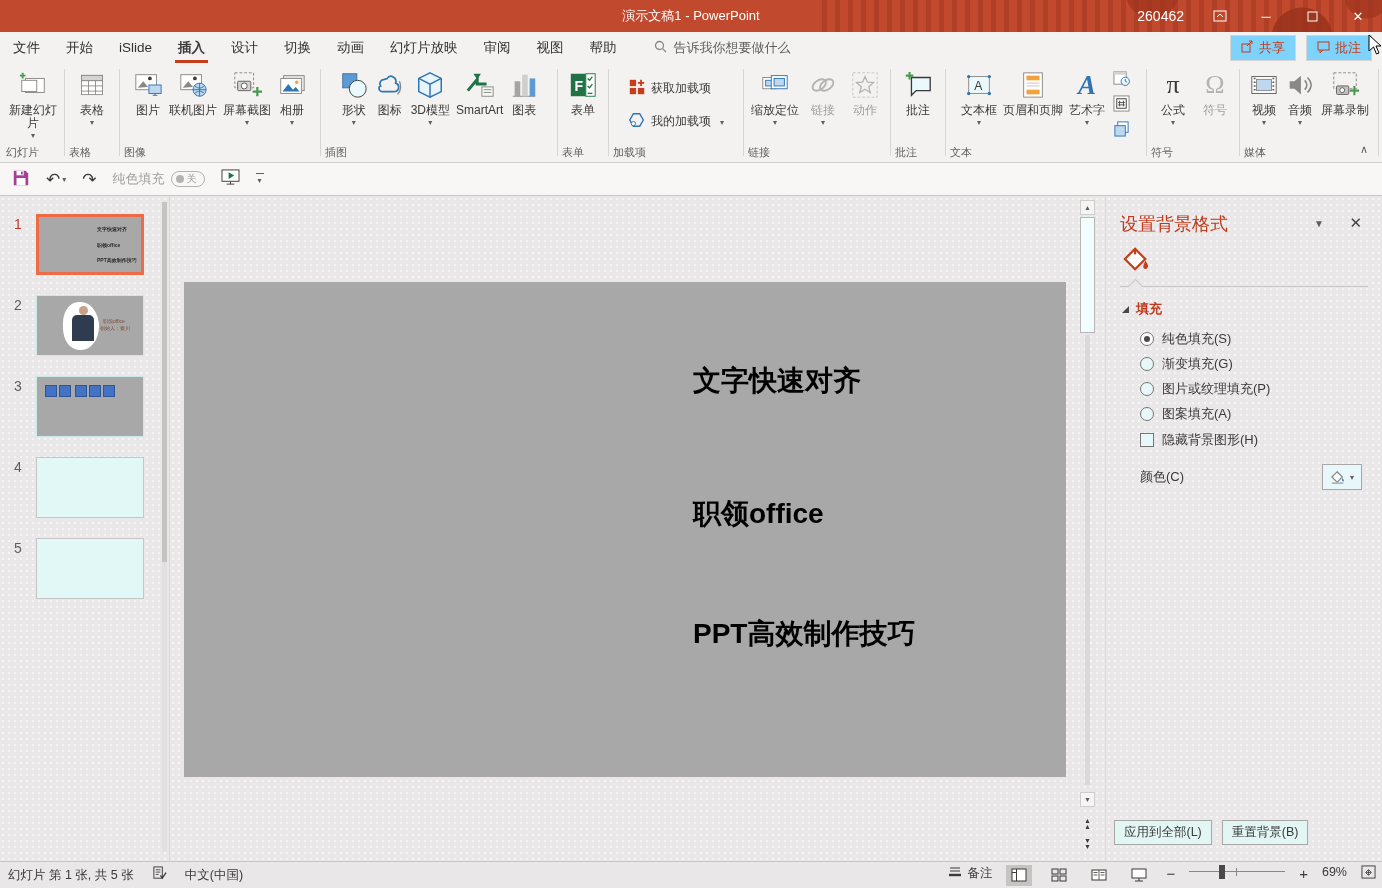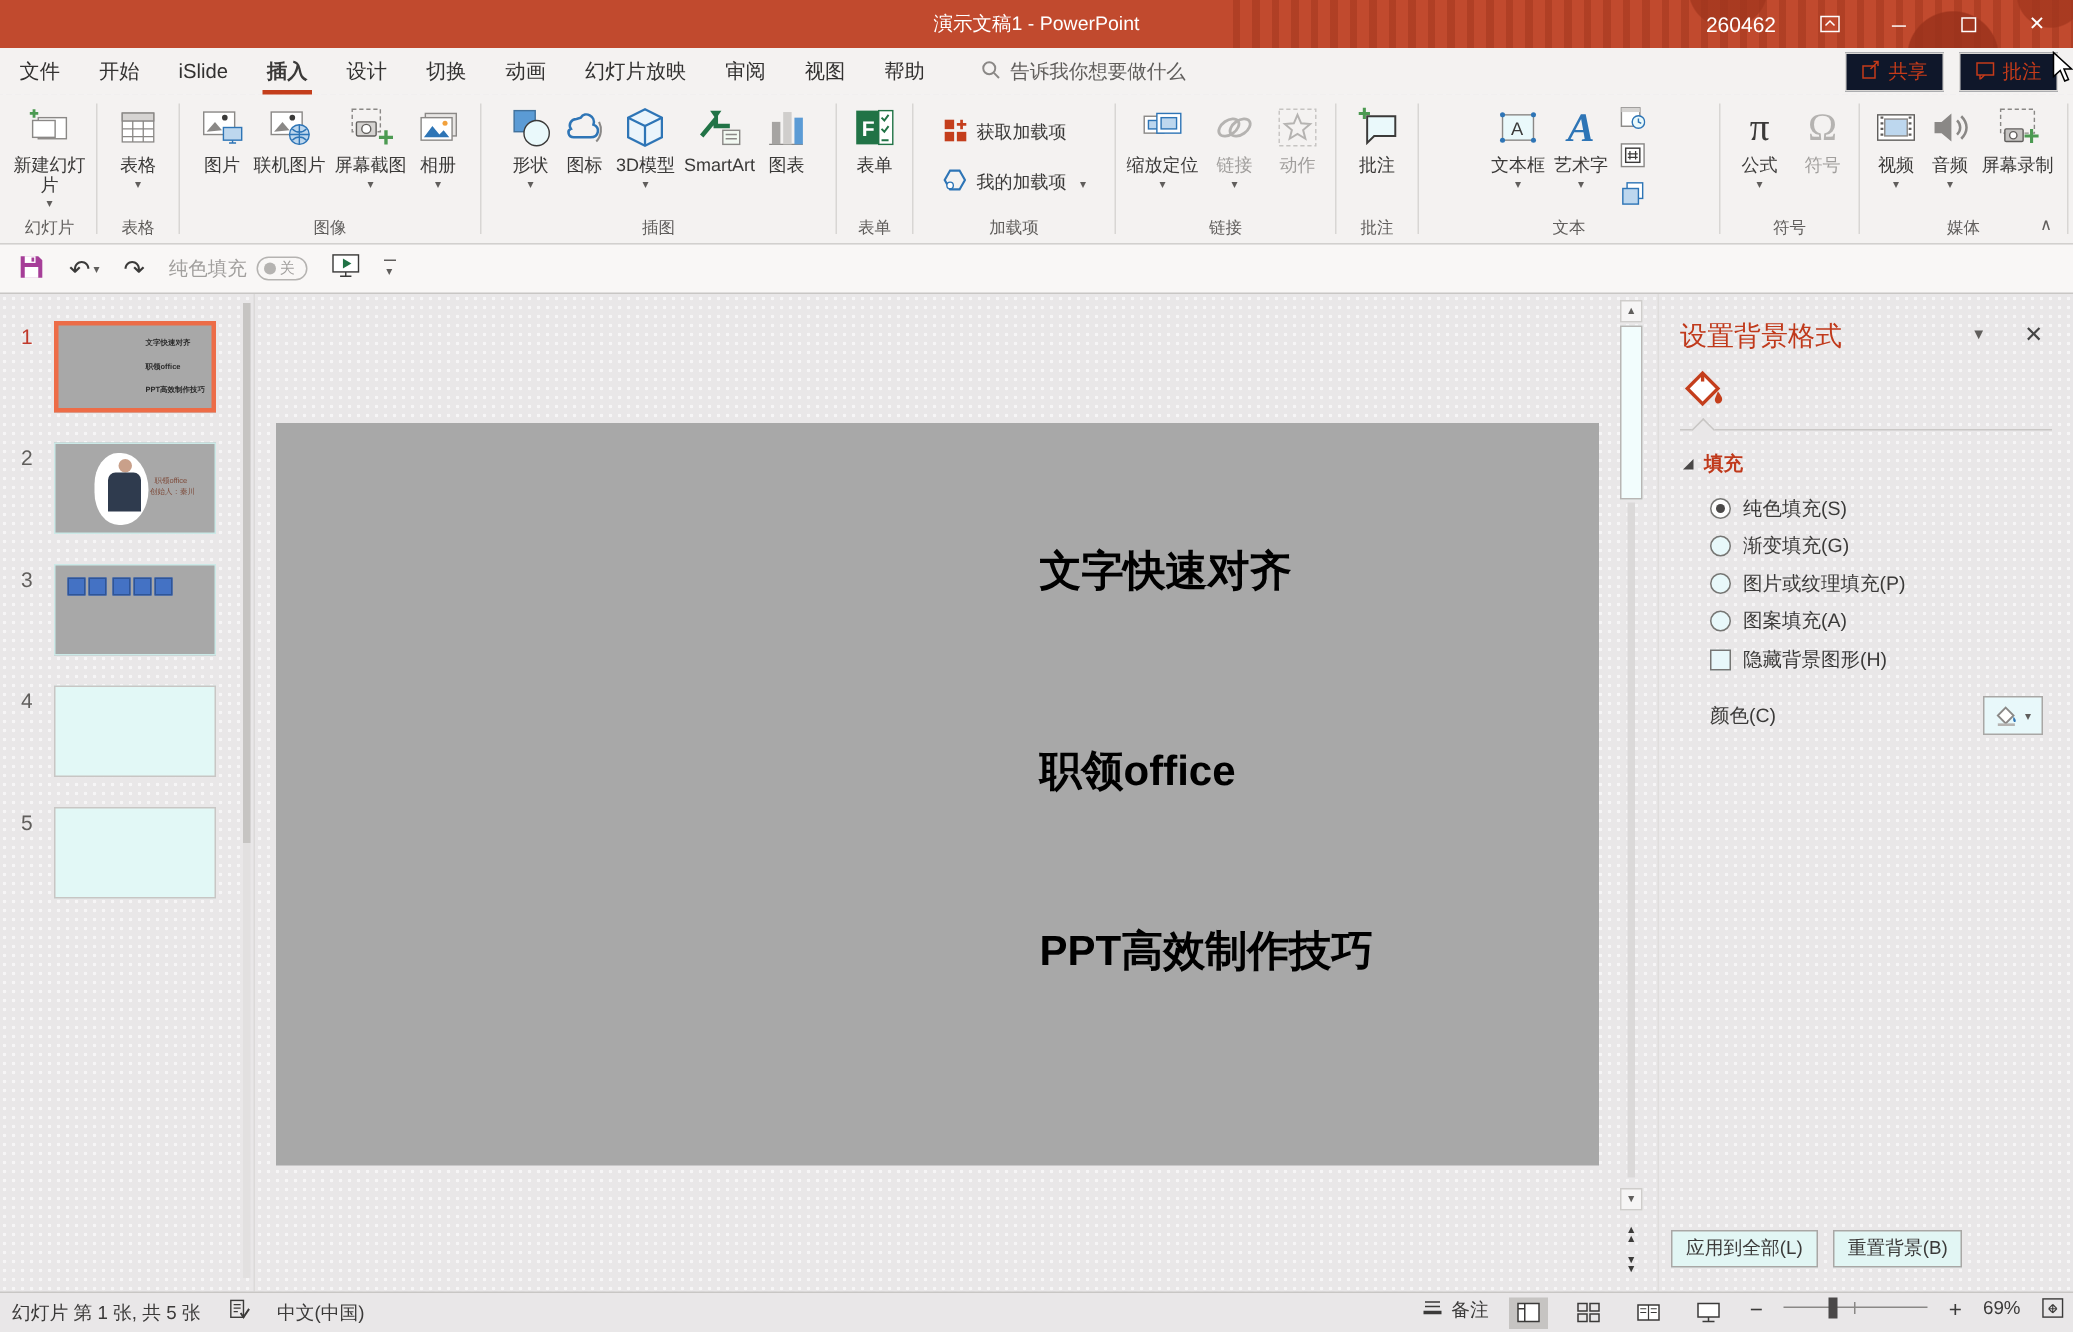--- a/index.html
+++ b/index.html
@@ -21,27 +21,27 @@
   .winbtn{width:20px;height:20px;display:flex;align-items:center;justify-content:center;font-size:13px;color:#fff}
   .cursor{position:absolute;left:1368px;top:34px;z-index:99}
 
   
   .menubar{position:absolute;left:0;top:32px;width:1382px;height:31px;background:#F4F2F1;display:flex;align-items:stretch;z-index:20}
   .tab{position:relative;padding:0 13px;display:flex;align-items:center;font-size:13.5px;color:#323130;cursor:default}
   .tab.active{font-weight:bold;color:#3B3A39}
   .tab.active::after{content:"";position:absolute;left:10px;right:10px;bottom:0;height:3px;background:#C43E1C}
   .searchbox{display:flex;align-items:center;gap:7px;margin-left:24px;color:#605E5C;font-size:13px}
   .mb-right{position:absolute;right:10px;top:3px;display:flex;gap:10px}
-  .mb-btn{display:flex;align-items:center;gap:5px;padding:3px 10px;background:#0f172a;border:1px solid #D8D6D4;color:#C53B1A;font-size:13px}
+  .mb-btn{display:flex;align-items:center;gap:5px;padding:3px 10px;background:#7dd3fc;border:1px solid #D8D6D4;color:#C53B1A;font-size:13px}
 
   
   .ribbon{position:absolute;left:0;top:63px;width:1382px;height:100px;background:#F4F2F1;border-bottom:1px solid #D2D0CE;display:flex;align-items:stretch;padding:2px 0 0 4px;z-index:10}
   .grp{display:flex;flex-direction:column;padding:0 2px}
   .grp-row{flex:1;display:flex;align-items:stretch;justify-content:center}
-  .grp-label{height:17px;font-size:11px;color:#605E5C;text-align:center;line-height:15px}
+  .grp-label{height:17px;font-size:11px;color:#605E5C;line-height:15px}
   .vdiv{width:1px;background:#D8D6D4;margin:4px 2px 6px 2px}
   .rbtn{display:flex;flex-direction:column;align-items:center;padding:3px 3px 0 3px}
   .rbtn .ric{height:34px;display:flex;align-items:center;justify-content:center}
   .rlabel{font-size:12px;line-height:13px;text-align:center;color:#3B3A39;margin-top:2px}
   .caret{font-size:8px;color:#605E5C;line-height:9px;margin-top:1px}
   .dis .rlabel{color:#A19F9D}
   .addin-col{display:flex;flex-direction:column;justify-content:center;gap:12px;padding:0 6px}
   .rbtn-sm{display:flex;align-items:center;gap:5px;font-size:12px;color:#3B3A39}
   .smallcol{display:flex;flex-direction:column;justify-content:center;gap:3px;padding:0 2px}
   .minibtn{width:22px;height:22px;border:1px solid transparent;display:flex;align-items:center;justify-content:center}
@@ -453,20 +453,31 @@
               <rect x="5" y="7" width="22" height="18" fill="#EAF9FB" stroke="#8A8886"></rect>
               <text x="11" y="21" font-size="13" fill="#3B3A39" font-family="Liberation Sans,sans-serif">A</text>
               <circle cx="5" cy="7" r="1.8" fill="#2E75B6"></circle>
               <circle cx="27" cy="7" r="1.8" fill="#2E75B6"></circle>
               <circle cx="5" cy="25" r="1.8" fill="#2E75B6"></circle>
               <circle cx="27" cy="25" r="1.8" fill="#2E75B6"></circle>
             </svg>
         </span>
         <span class="rlabel">文本框</span>
         <span class="caret">▾</span>
+      </div>
+      <div class="rbtn">
+        <span class="ric">
+          <svg width="28" height="30" viewBox="0 0 30 32">
+              <rect x="5" y="3" width="20" height="26" fill="#fff" stroke="#8A8886"></rect>
+              <rect x="8" y="6" width="14" height="5" fill="#F2A13C"></rect>
+              <rect x="8" y="21" width="14" height="5" fill="#F2A13C"></rect>
+              <path d="M8 14 H22 M8 17 H22" stroke="#C6C4C2"></path>
+            </svg>
+        </span>
+        <span class="rlabel">页眉和页脚</span>
       </div>
       <div class="rbtn">
         <span class="ric" style="font-size:27px;font-weight:bold;font-style:italic;color:#2E75B6;font-family:'Liberation Serif',serif">A</span>
         <span class="rlabel">艺术字</span>
         <span class="caret">▾</span>
       </div>
       <div class="smallcol">
         <div class="minibtn">
           <span>
             <svg width="17" height="17" viewBox="0 0 18 18">

